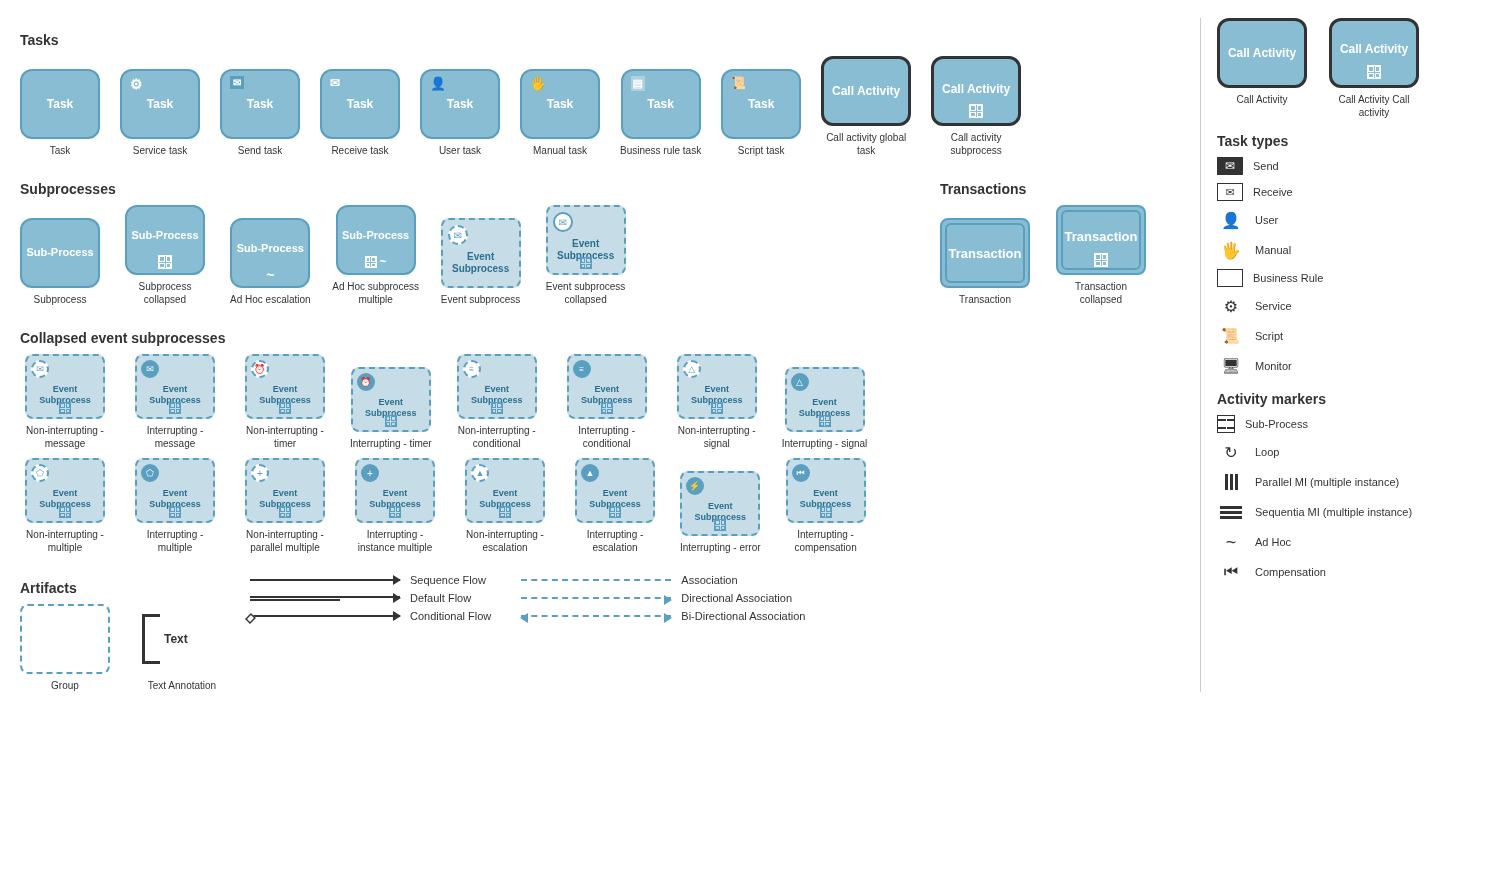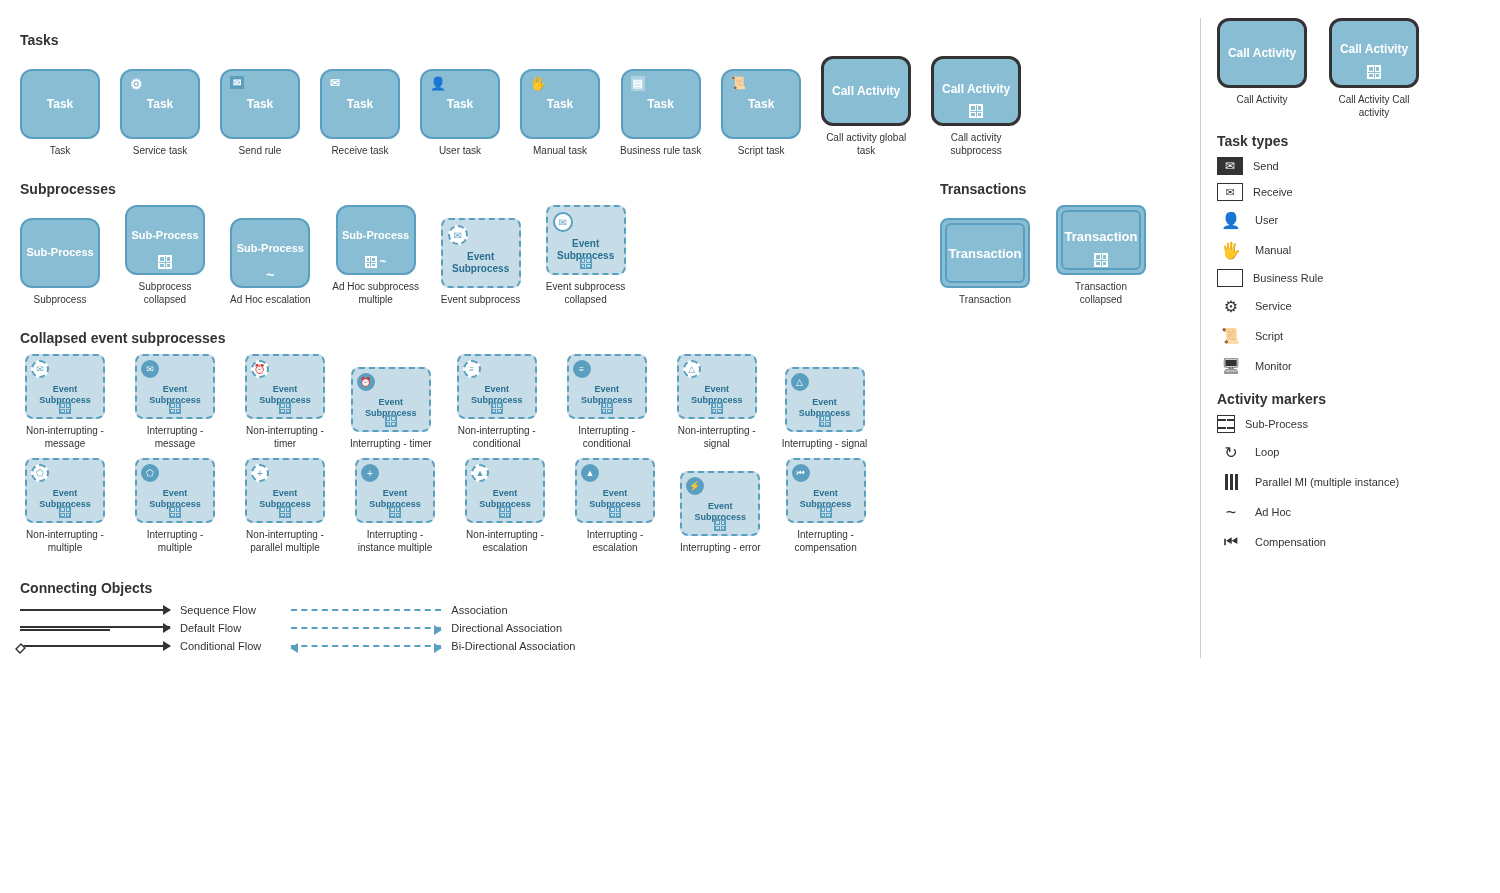--- a/index.html
+++ b/index.html
@@ -91,21 +91,21 @@
               <span class="label-inside">Task</span>
             </div>
             <span class="item-label">Service task</span>
           </div>
 
           <div class="item-wrapper">
             <div class="shape-box">
               <span class="icon-top" style="background:#5b9fc0; color:#fff; padding:1px 3px; font-size:10px;">✉</span>
               <span class="label-inside">Task</span>
             </div>
-            <span class="item-label">Send rule</span>
+            <span class="item-label">Send task</span>
           </div>
 
           <div class="item-wrapper">
             <div class="shape-box">
               <span class="icon-top" style="font-size:12px; color:#fff;">✉</span>
               <span class="label-inside">Task</span>
             </div>
             <span class="item-label">Receive task</span>
           </div>
 
@@ -501,23 +501,38 @@
               </div>
             </div>
             <span class="item-label">Interrupting - compensation</span>
           </div>
 
         </div>
       </div>
 
       <div style="display:flex; gap:30px; margin-top:12px; align-items:flex-start;">
 
+        <div style="width:200px;">
+          <h2>Artifacts</h2>
+          <div style="display:flex; gap:20px; align-items:flex-end; margin-top:8px;">
+            <div class="item-wrapper">
+              <div style="width:90px; height:70px; border:2px dashed #5b9fc0; border-radius:8px; background:transparent;"></div>
+              <span class="item-label">Group</span>
+            </div>
+            <div class="item-wrapper">
+              <div style="position:relative; width:80px; height:70px; display:flex; align-items:center;">
+                <div style="border-left:3px solid #333; border-top:3px solid #333; border-bottom:3px solid #333; width:18px; height:50px; flex-shrink:0;"></div>
+                <span style="font-size:12px; font-weight:bold; margin-left:4px;">Text</span>
+              </div>
+              <span class="item-label">Text Annotation</span>
+            </div>
+          </div>
+        </div>
 
         <div style="flex:1;">
-          <h2>Connecting Objects</h2>
           <div style="display:flex; gap:30px; margin-top:8px;">
 
             <div>
 
               <div class="conn-row">
                 <div style="width:150px; height:2px; background:#333; position:relative; flex-shrink:0;">
                   <div style="position:absolute; right:-1px; top:-4px; border-left:8px solid #333; border-top:5px solid transparent; border-bottom:5px solid transparent;"></div>
                 </div>
                 <span class="conn-label">Sequence Flow</span>
               </div>
@@ -651,20 +666,28 @@
         </div>
         <div class="rp-item">
           <div class="rp-icon" style="display:flex; gap:2px; align-items:center;">
             <div style="width:3px; height:16px; background:#333;"></div>
             <div style="width:3px; height:16px; background:#333;"></div>
             <div style="width:3px; height:16px; background:#333;"></div>
           </div>
           <span class="rp-label">Parallel MI (multiple instance)</span>
         </div>
         <div class="rp-item">
+          <div class="rp-icon" style="display:flex; flex-direction:column; gap:2px;">
+            <div style="width:22px; height:3px; background:#333;"></div>
+            <div style="width:22px; height:3px; background:#333;"></div>
+            <div style="width:22px; height:3px; background:#333;"></div>
+          </div>
+          <span class="rp-label">Sequentia MI (multiple instance)</span>
+        </div>
+        <div class="rp-item">
           <div class="rp-icon" style="font-size:18px; color:#333; line-height:1;">~</div>
           <span class="rp-label">Ad Hoc</span>
         </div>
         <div class="rp-item">
           <div class="rp-icon" style="font-size:16px; color:#333;">⏮</div>
           <span class="rp-label">Compensation</span>
         </div>
       </div>
 
     </div>

